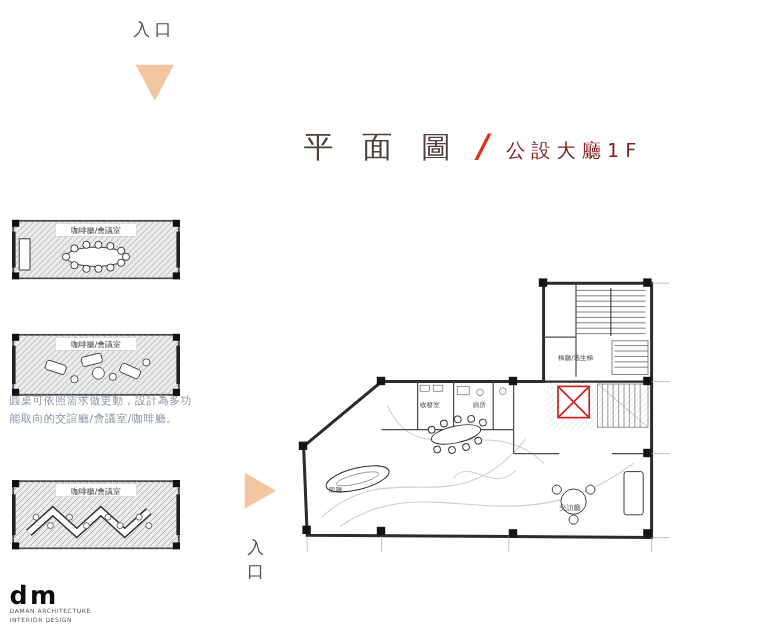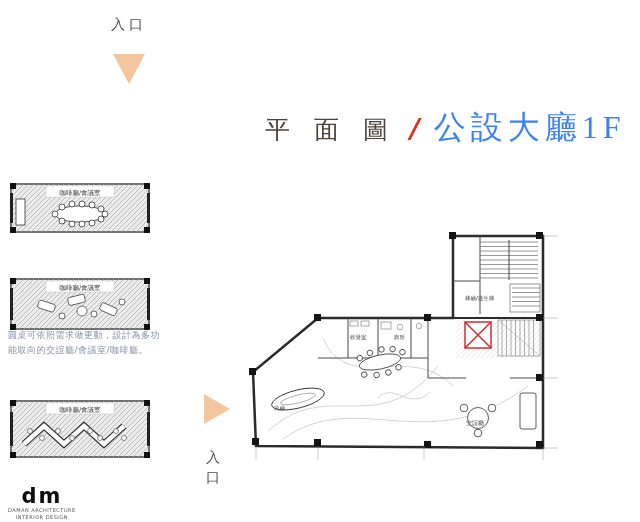--- a/index.html
+++ b/index.html
@@ -9,37 +9,37 @@
   }
   
   .entrance-top{position:absolute;left:111px;top:16px;font-size:14px;letter-spacing:4px;color:#4a4a4a;}
   .arrow-down{position:absolute;left:113px;top:54px;width:0;height:0;
     border-left:16px solid transparent;border-right:16px solid transparent;border-top:30px solid #f4c6a0;}
   .arrow-right{position:absolute;left:204px;top:394px;width:0;height:0;
     border-top:15px solid transparent;border-bottom:15px solid transparent;border-left:26px solid #f4c6a0;}
   .entrance-side{position:absolute;left:206px;top:447px;width:16px;font-size:14px;line-height:1.45;
     color:#4a4a4a;word-break:break-all;}
   
-  .title{position:absolute;left:253px;top:106px;display:flex;align-items:baseline;gap:14px;white-space:nowrap;margin-left:12px;}
+  .title{position:absolute;left:253px;top:106px;display:flex;align-items:baseline;gap:14px;white-space:nowrap;}
   .t-main{font-size:25px;letter-spacing:8px;color:#4e4139;font-weight:500;}
   .t-sep{font-size:27px;color:#d7341e;font-weight:700;font-style:italic;}
-  .t-sub{font-size:32px;letter-spacing:5px;color:#3b82f6;font-weight:500;font-family:Liberation Serif, serif;}
+  .t-sub{font-size:16px;letter-spacing:5px;color:#7f1d1d;font-weight:500;}
   
   .thumb{position:absolute;left:10px;width:140px;margin-top:29px;}
   .thumb1{top:154px;height:50px;}
   .thumb2{top:249px;height:52px;}
   .thumb3{top:371px;height:58px;}
   .thumb svg{display:block;}
   
   .description{position:absolute;left:8px;top:328px;width:152px;font-size:9px;line-height:1.65;
     letter-spacing:.5px;color:#8792a3;}
   
   .mainplan{position:absolute;left:228px;top:226px;width:400px;height:240px;}
   
-  .logo{position:absolute;left:8px;top:486px;text-align:center;}
+  .logo{position:absolute;left:8px;top:486px;}
   .logo-mark{font-size:21px;font-weight:800;letter-spacing:2px;color:#0c0c0c;line-height:1;}
   .logo-line{font-size:5px;letter-spacing:.5px;color:#555;line-height:1.3;}
   svg text{font-family:"DejaVu Sans",sans-serif;}
 </style>
 </head>
 <body>
 
 <div class="canvas">
 
   <div class="entrance-top">入口</div>

